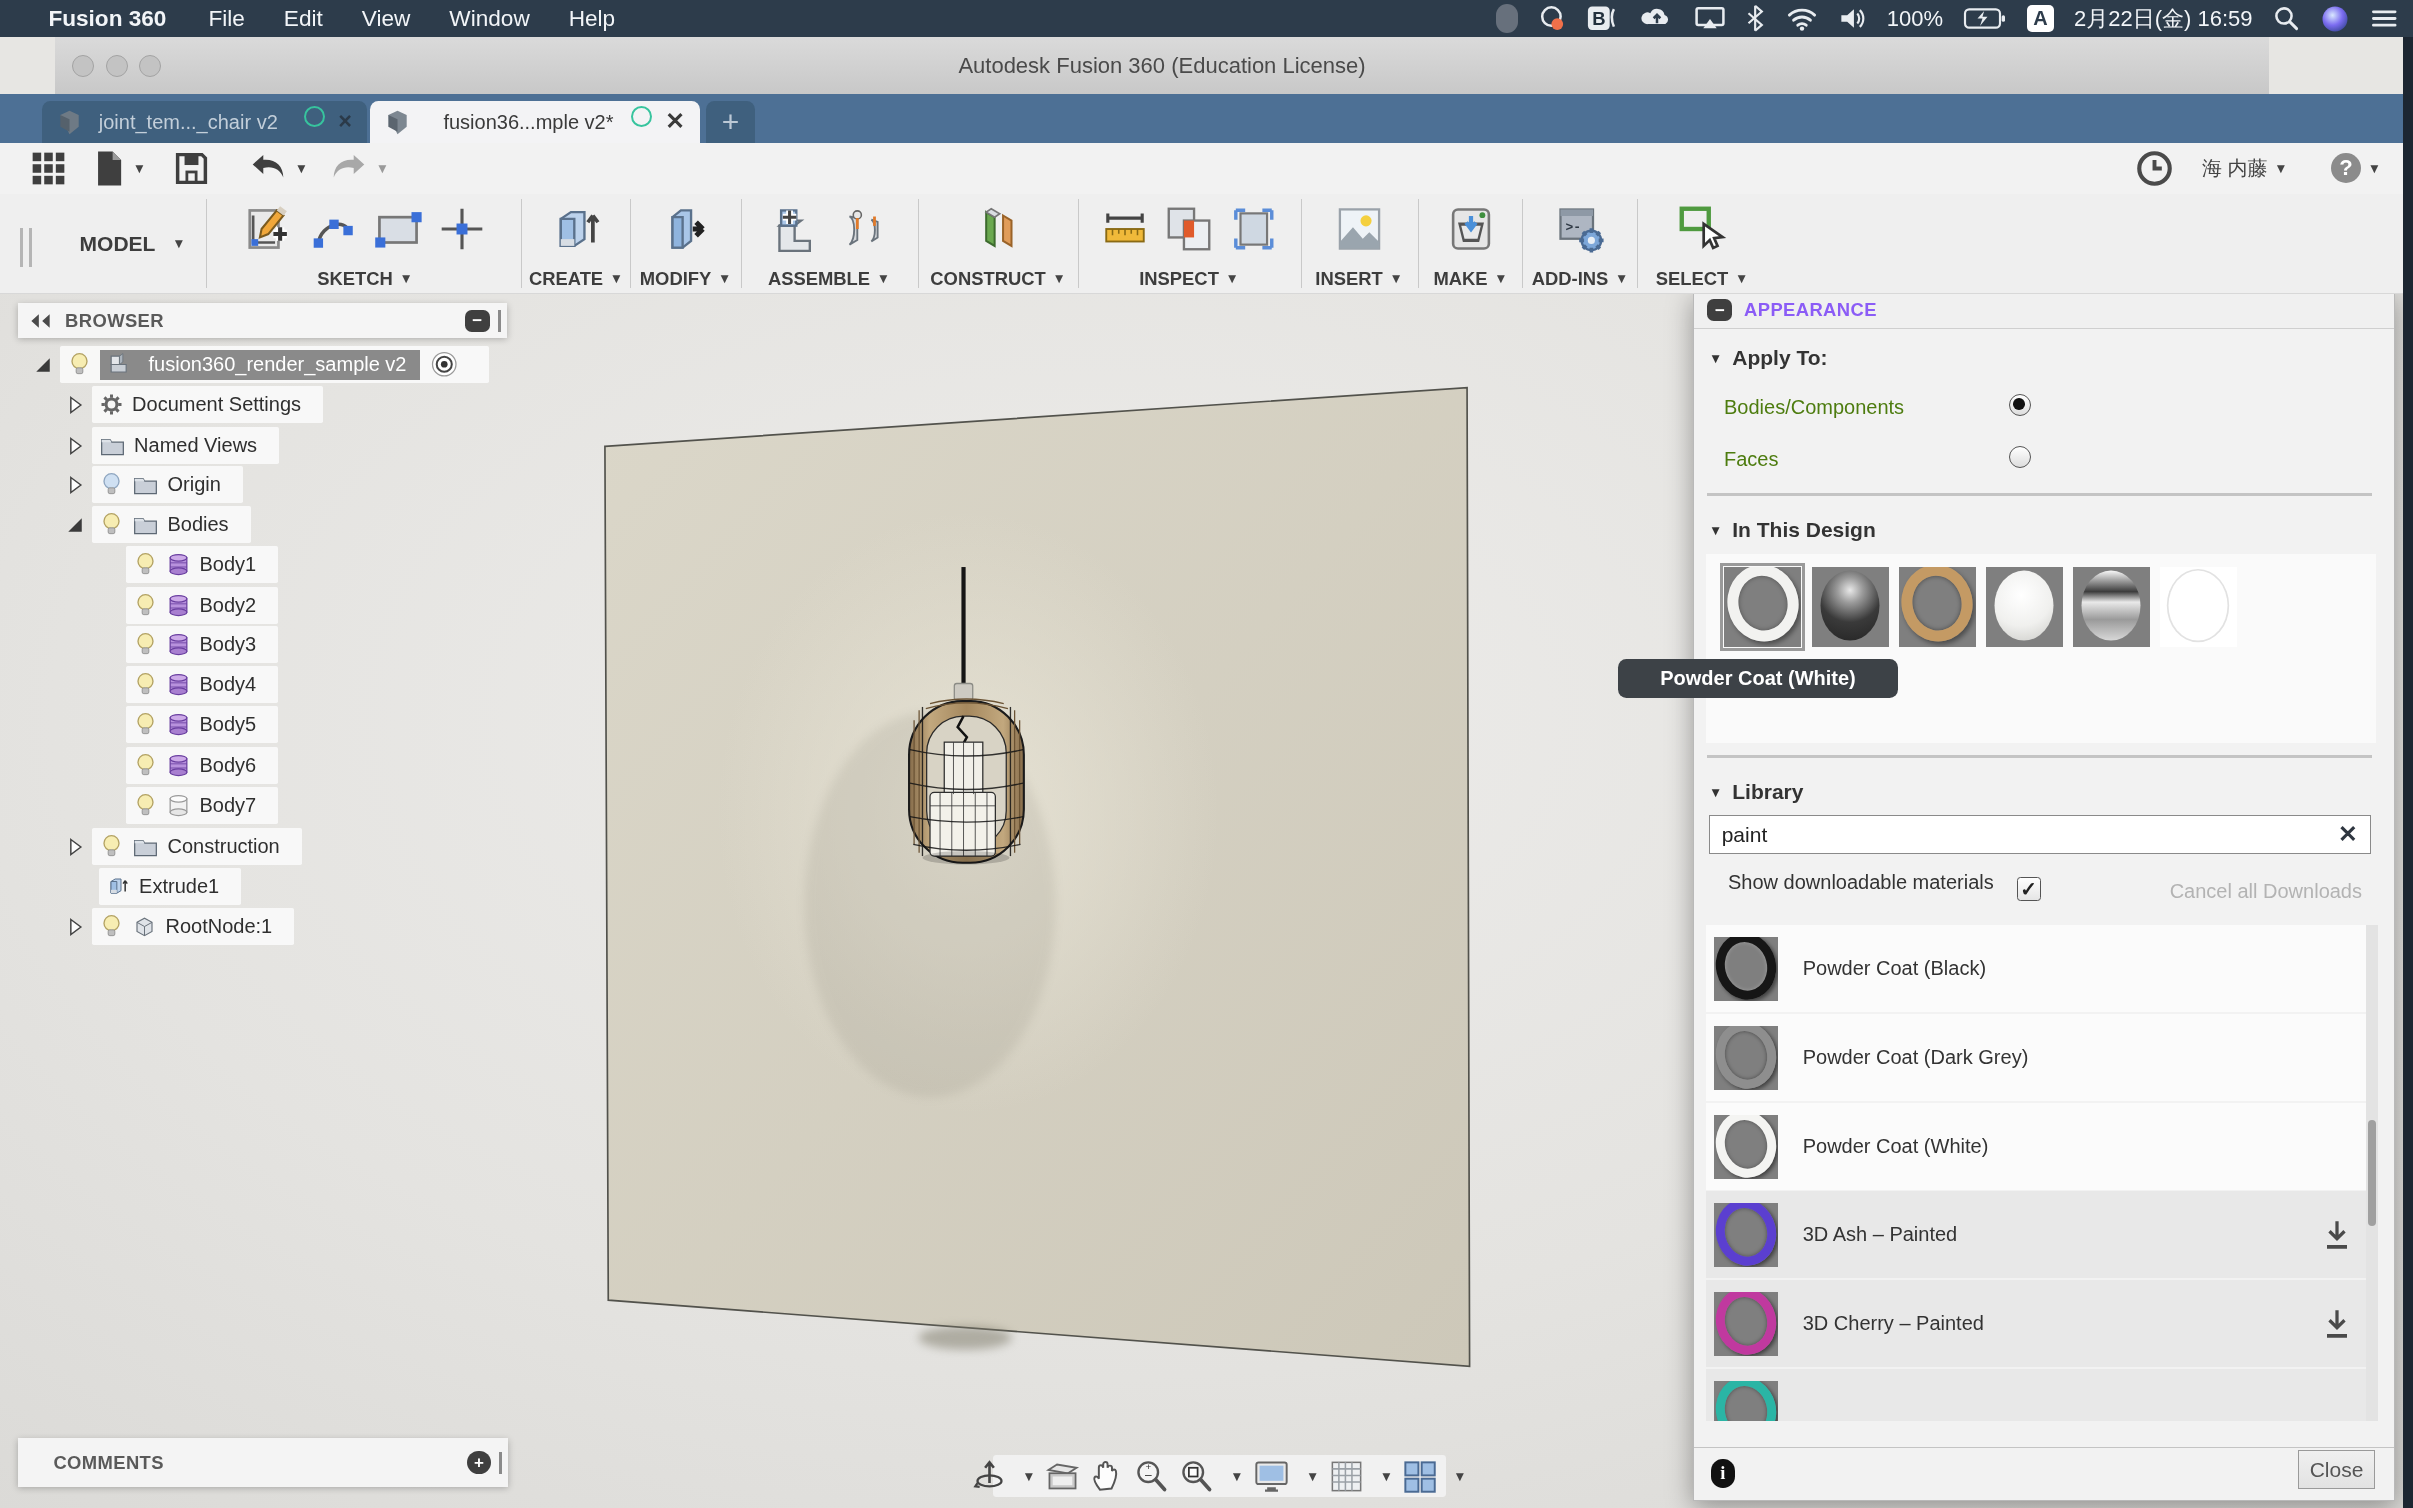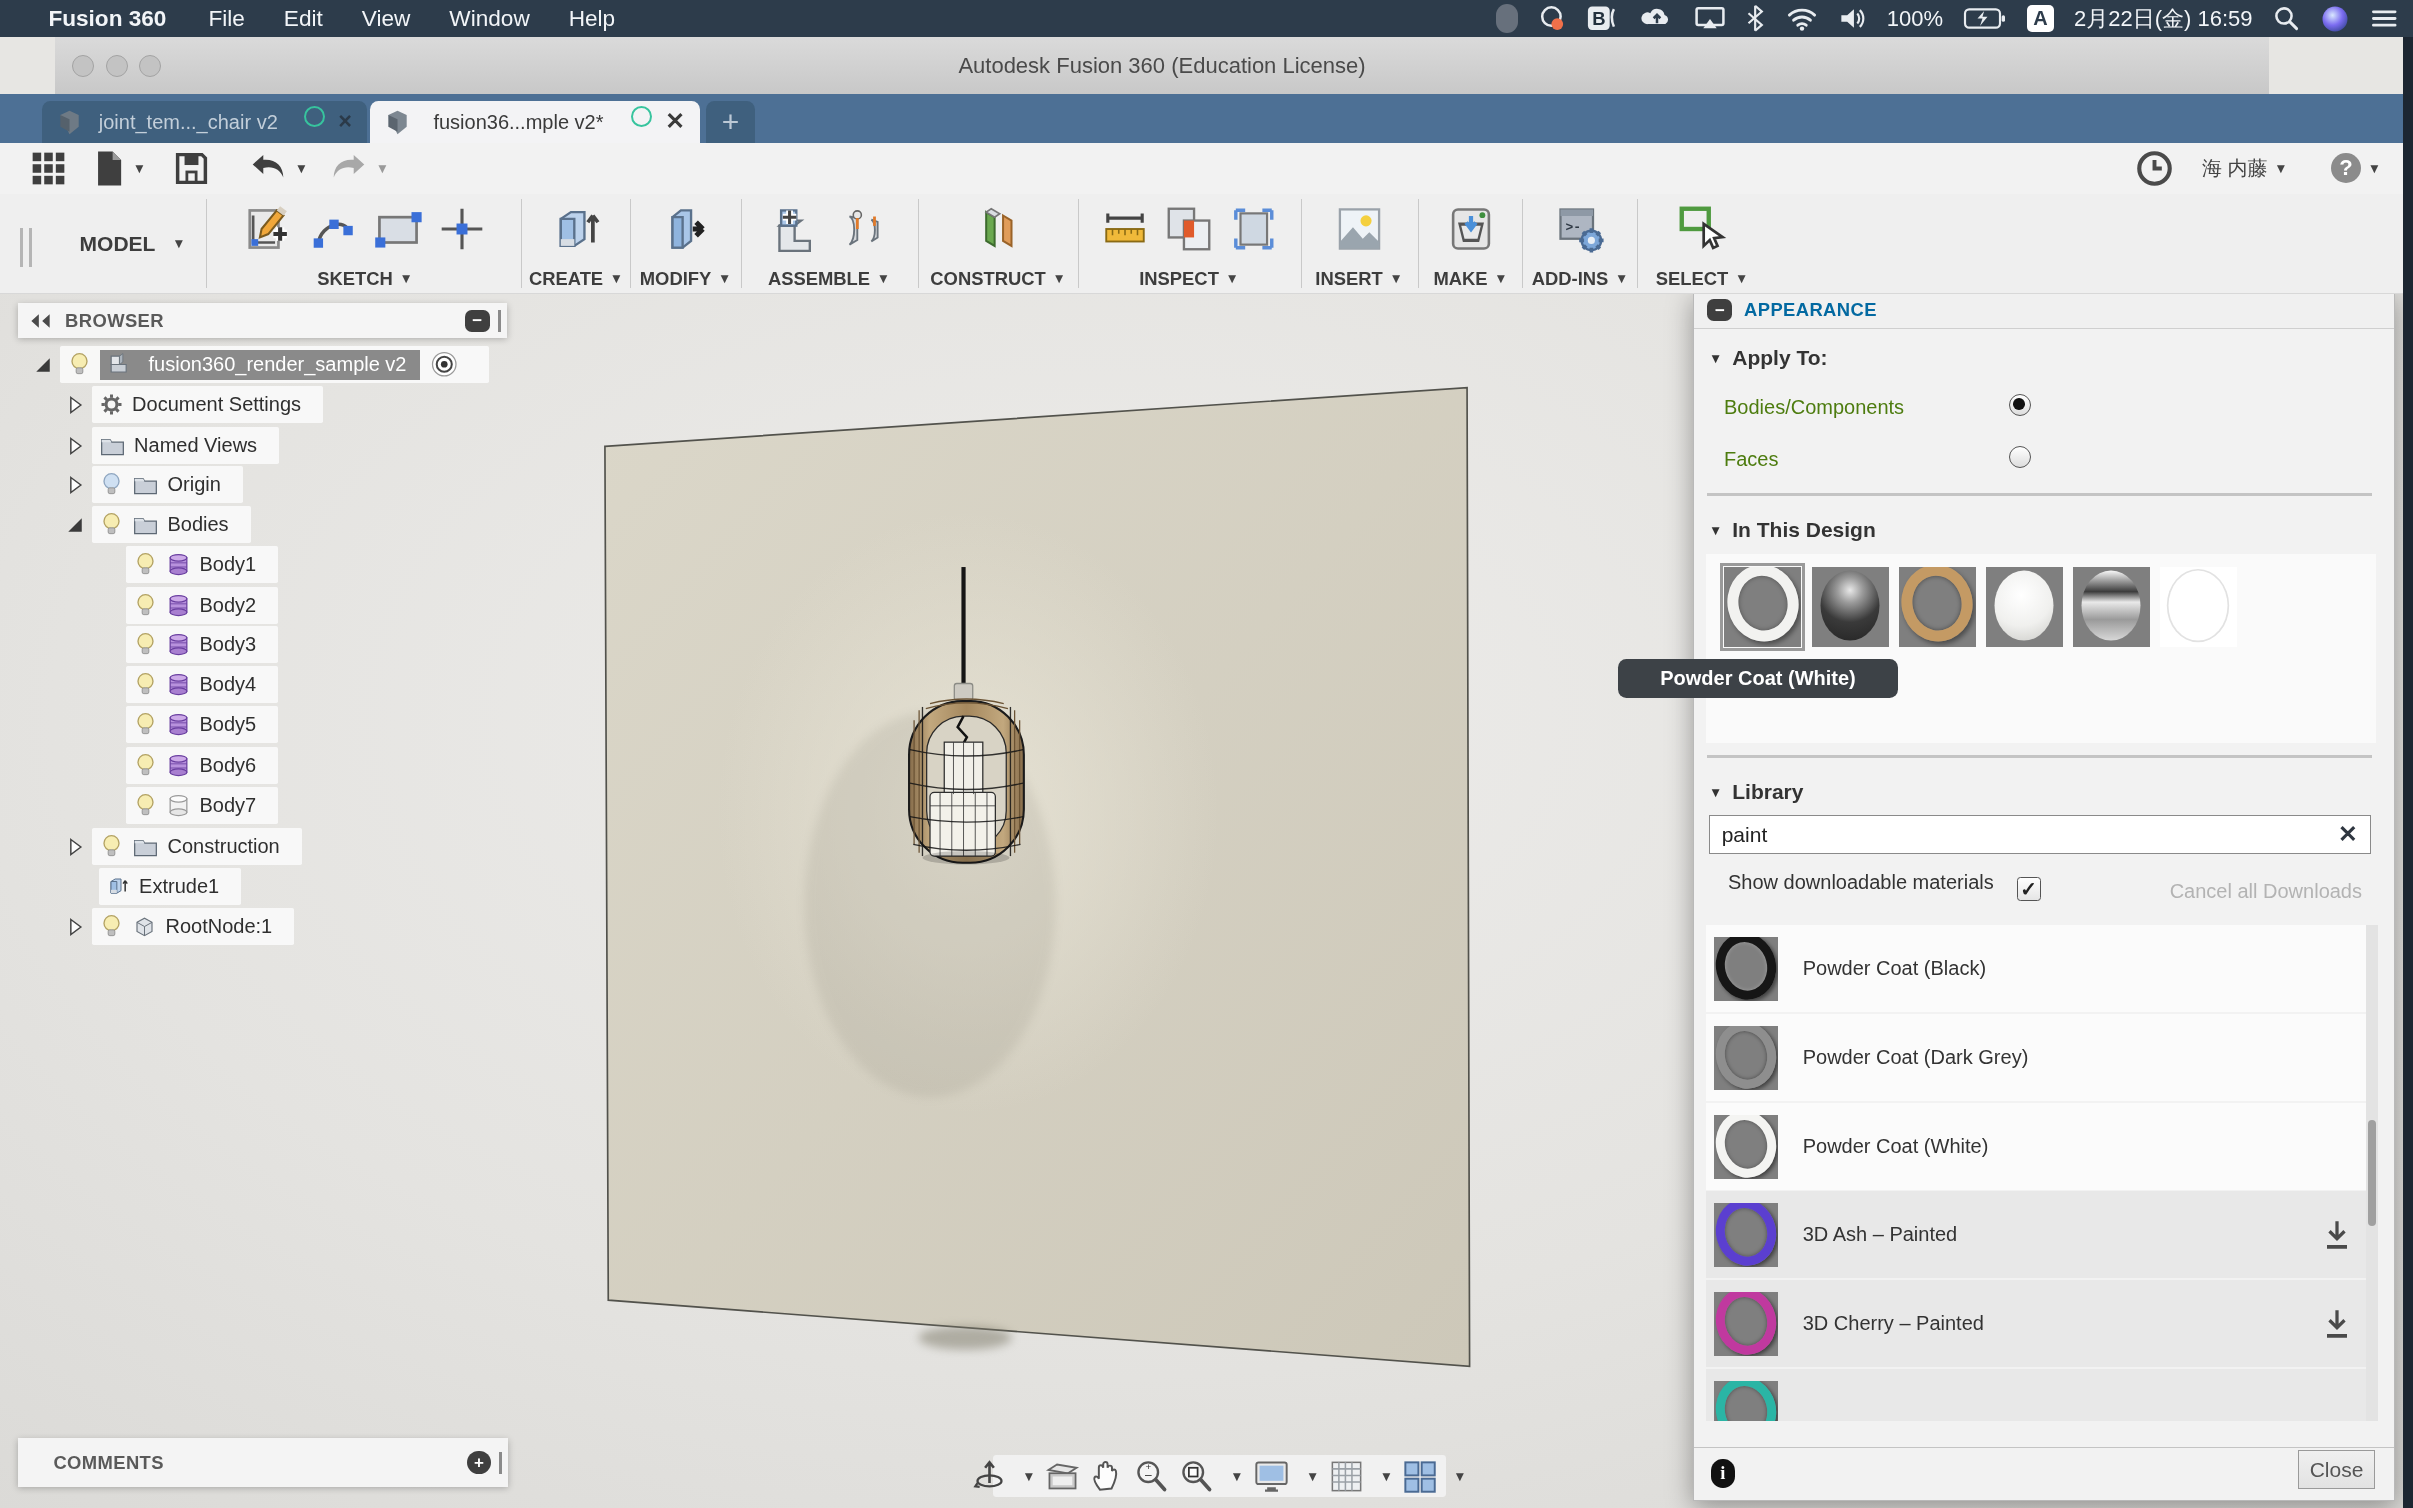--- a/index.html
+++ b/index.html
@@ -85,21 +85,21 @@
   .comments .ctitle{font-size:18.4px;font-weight:600;color:#5a5a5a;letter-spacing:0.4px;margin-left:35px;}
   
   .navbar{position:absolute;left:993px;top:1455px;width:436px;height:42px;background:#f1f1f1;
           border-radius:3.4px;display:flex;align-items:center;justify-content:center;gap:8.4px;z-index:8;padding:0 8.4px;}
   .navitem{display:flex;align-items:center;}
   
   .apanel{position:absolute;left:1693px;top:291px;width:702px;height:1210px;background:#f2f2f2;
           border:0.8px solid #b9b9b9;box-sizing:border-box;box-shadow:0 6.7px 25px rgba(0,0,0,.35);z-index:10;}
   .aheader{position:absolute;left:0;top:0;width:100%;height:37px;background:#f0f0f0;
            border-bottom:0.8px solid #cfcfcf;display:flex;align-items:center;box-sizing:border-box;padding:0 13.4px;}
-  .aheader .atitle{font-size:18.4px;font-weight:600;color:#0369a1;letter-spacing:0.4px;margin-left:11.7px;}
+  .aheader .atitle{font-size:18.4px;font-weight:600;color:#8b5cf6;letter-spacing:0.4px;margin-left:11.7px;}
   .asec{position:absolute;font-size:21px;font-weight:bold;color:#333;display:flex;align-items:center;gap:10px;}
   .tri{font-size:13.4px;color:#333;}
   .aopt{position:absolute;font-size:20px;color:#4d7c0f;}
   .radio{position:absolute;width:22px;height:22px;border-radius:50%;background:linear-gradient(#fff,#ddd);
          border:1.7px solid #555;box-sizing:border-box;}
   .radio.sel::after{content:"";position:absolute;left:3.4px;top:3.4px;width:11.7px;height:11.7px;border-radius:50%;background:#111;}
   .asep{position:absolute;left:13.4px;width:665px;height:2.5px;background:#c4c4c4;}
   .swatchbox{position:absolute;left:11.7px;top:262px;width:670px;height:189px;background:#fafafa;}
   .swatch{position:absolute;top:13.4px;width:77px;height:80px;background:#7f7f7f;overflow:hidden;}
   .swatch.sel{outline:3.4px solid #9a9a9a;outline-offset:1.7px;}
@@ -251,21 +251,21 @@
     <span class="syncring"></span>
     <span class="tabclose">×</span>
   </div>
   <div class="tab tab-active">
     <span class="ticon">
       <svg width="25" height="27" viewBox="0 0 30 32">
           <path d="M4 7 l11-5 11 5 v14 l-11 9 z" fill="#7d8791"></path>
           <path d="M4 7 l11 5 v15 l-11-6 z" fill="#5b656f"></path>
         </svg>
     </span>
-    <span style="margin-left:15px">fusion36...mple v2*</span>
+    <span style="margin-left:25px">fusion36...mple v2*</span>
     <span class="syncring"></span>
     <span class="tabclose">✕</span>
   </div>
   <div class="newtab">+</div>
 </div>
 
 <div class="quickbar">
   <div class="qitem" style="left:28.5px">
     <svg width="39" height="39" viewBox="0 0 32 32">
         <g fill="#3f3f3f">

